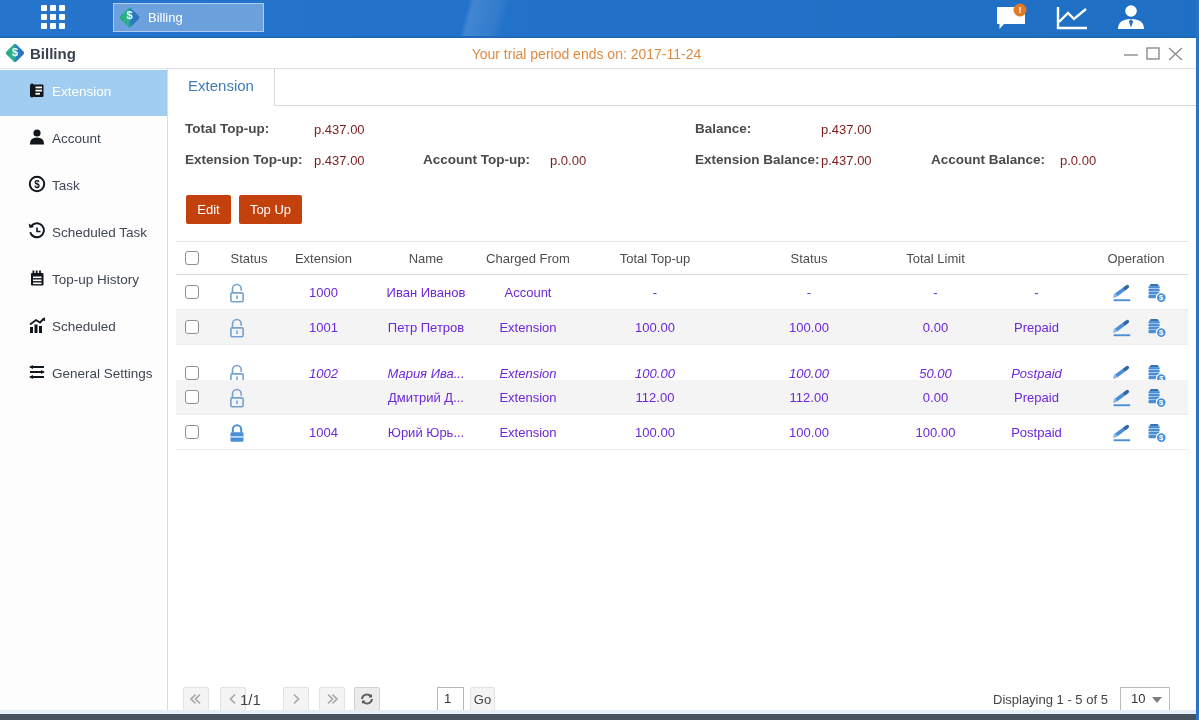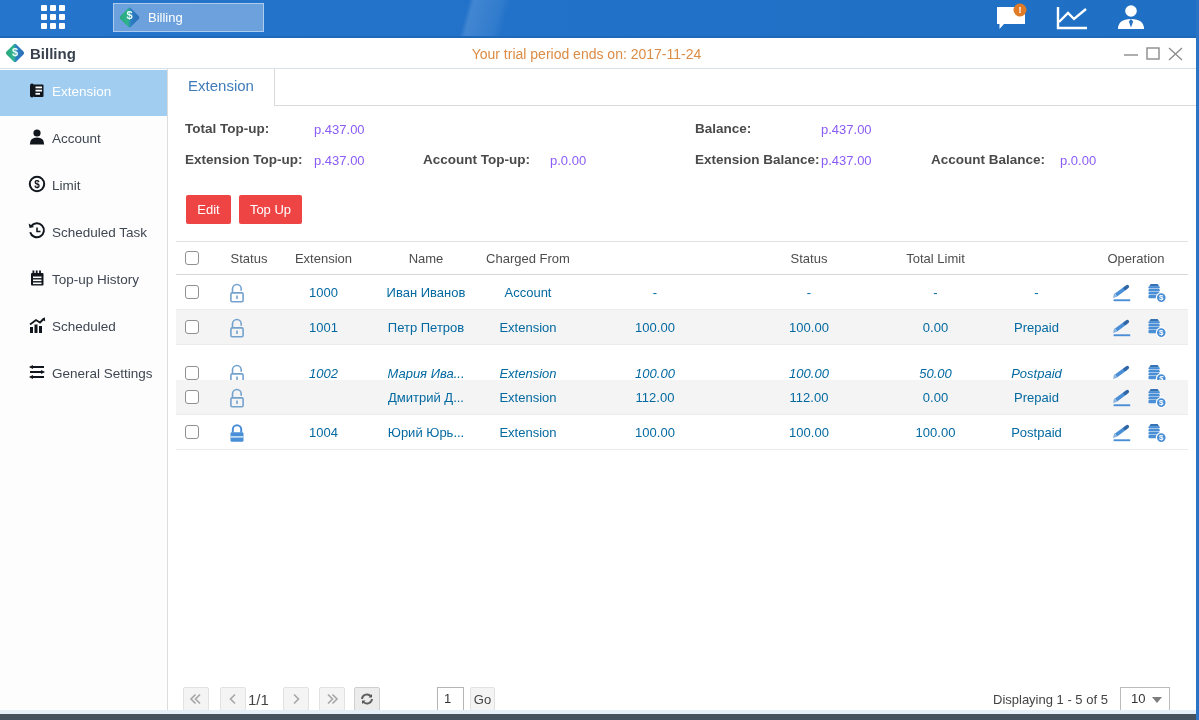--- a/index.html
+++ b/index.html
@@ -33,30 +33,30 @@
 .mitem .lbl { position:absolute; left:52px; top:14px; font-size:13.5px; color:#3f4752; }
 .mitem.sel .lbl { color:#fff; }
 .micon { position:absolute; left:28px; top:11px; width:18px; height:18px; }
 
 
 #tabstrip-line { top:105px; left:275px; width:921px; height:1px; background:#d9d9d9; }
 #tab-right { top:69px; left:274px; width:1px; height:37px; background:#d9d9d9; }
 #tab-label { top:77px; left:168px; width:106px; text-align:center; font-size:15px; color:#3f7cba; }
 
 .slabel { font-size:13.5px; font-weight:bold; color:#4a4a4a; }
-.sval { font-size:13px; color:#8b5cf6; }
-
-.btn { position:absolute; background:#ef4444; color:#fff; font-size:13px; text-align:center; line-height:29px; height:29px; border-radius:2px; }
+.sval { font-size:13px; color:#7f1d1d; }
+
+.btn { position:absolute; background:#c2410c; color:#fff; font-size:13px; text-align:center; line-height:29px; height:29px; border-radius:2px; }
 
 
 #tbl { top:241px; left:176px; width:1012px; }
 #tbl .hrow { position:absolute; top:0; left:0; width:1012px; height:34px; border-top:1px solid #e2e2e2; border-bottom:1px solid #d8d8d8; }
 #tbl .row { position:absolute; left:0; width:1012px; height:35px; border-bottom:1px solid #ececec; }
 #tbl .row.alt { background:#f4f4f4; }
-.cell { position:absolute; top:0; height:100%; display:flex; align-items:center; justify-content:center; font-size:13px; color:#0369a1; }
+.cell { position:absolute; top:0; height:100%; display:flex; align-items:center; justify-content:center; font-size:13px; color:#6d28d9; }
 .hcell { color:#4d4d4d; }
 .cb { width:14px; height:14px; border:1px solid #909090; border-radius:3px; background:#fff; }
 
 
 .pbtn { position:absolute; top:687px; width:26px; height:24px; background:#f4f4f4; border:1px solid #e2e2e2; color:#a5a5a5; text-align:center; font-size:16px; line-height:19px; border-radius:2px; }
 #pager-text { top:692px; font-size:13px; color:#444; }
 
 
 #botline { top:710px; left:0; width:1199px; height:4px; background:#e6eff7; }
 #botbar { top:714px; left:0; width:1199px; height:6px; background:#46535e; }
@@ -132,21 +132,21 @@
     <path d="M1.8 16.5 q0 -7 7.2 -7 q7.2 0 7.2 7 z"></path>
   </g>
     </svg>
   <div class="lbl">Account</div>
 </div>
 <div class="abs mitem" style="top:164px;">
   <svg class="micon" viewBox="0 0 18 18">
     <circle cx="9" cy="9" r="7.2" fill="none" stroke="#10161c" stroke-width="2"></circle>
     <text x="9" y="12.6" font-size="10" font-weight="bold" fill="#10161c" text-anchor="middle">$</text>
   </svg>
-  <div class="lbl">Limit</div>
+  <div class="lbl">Task</div>
 </div>
 <div class="abs mitem" style="top:211px;">
   <svg class="micon" viewBox="0 0 18 18">
     <path d="M3.2 4.2 a7 7 0 1 1 -1 6" fill="none" stroke="#10161c" stroke-width="2"></path>
     <path d="M0.6 1.4 l1 4.6 l4.6 -1 z" fill="#10161c"></path>
     <path d="M9 5.5 v4 h3.5" fill="none" stroke="#10161c" stroke-width="1.6"></path>
   </svg>
   <div class="lbl">Scheduled Task</div>
 </div>
 <div class="abs mitem" style="top:258px;">
@@ -210,20 +210,21 @@
 
 <div class="abs" id="tbl">
     <div class="hrow">
       <div class="cell" style="left:0px;width:32px;">
         <div class="cb"></div>
       </div>
       <div class="cell hcell" style="left:44px;width:58px;">Status</div>
       <div class="cell hcell" style="left:90px;width:115px;">Extension</div>
       <div class="cell hcell" style="left:205px;width:90px;">Name</div>
       <div class="cell hcell" style="left:295px;width:114px;">Charged From</div>
+      <div class="cell hcell" style="left:409px;width:140px;">Total Top-up</div>
       <div class="cell hcell" style="left:549px;width:168px;">Status</div>
       <div class="cell hcell" style="left:717px;width:85px;">Total Limit</div>
       <div class="cell hcell" style="left:919px;width:93px;padding-right:11px;">Operation</div>
     </div>
     <div class="row " style="top:34px;">
       <div class="cell" style="left:0px;width:32px;">
         <div class="cb"></div>
       </div>
       <div class="cell" style="left:32px;width:58px;">
         <svg width="20" height="22" viewBox="0 0 20 22">
@@ -411,21 +412,21 @@
       </div>
     </div>
   </div>
 
 <div class="pbtn" style="left:183px;"><svg width="24" height="22" viewBox="0 0 24 22">
       <path d="M11.5 6.5 L7 11 l4.5 4.5 M16 6.5 L11.5 11 l4.5 4.5" fill="none" stroke="#a8a8a8" stroke-width="1.7"></path>
     </svg></div>
 <div class="pbtn" style="left:220px;"><svg width="24" height="22" viewBox="0 0 24 22">
       <path d="M14 6.5 L9.5 11 l4.5 4.5" fill="none" stroke="#a8a8a8" stroke-width="1.7"></path>
     </svg></div>
-<div class="abs" id="pager-text" style="left:248px;font-size:15px;top:691px;">1/1</div>
+<div class="abs" id="pager-text" style="left:240px;font-size:15px;top:691px;">1/1</div>
 <div class="pbtn" style="left:283px;"><svg width="24" height="22" viewBox="0 0 24 22">
       <path d="M10 6.5 L14.5 11 l-4.5 4.5" fill="none" stroke="#a8a8a8" stroke-width="1.7"></path>
     </svg></div>
 <div class="pbtn" style="left:319px;"><svg width="24" height="22" viewBox="0 0 24 22">
       <path d="M8 6.5 L12.5 11 l-4.5 4.5 M12.5 6.5 L17 11 l-4.5 4.5" fill="none" stroke="#a8a8a8" stroke-width="1.7"></path>
     </svg></div>
 <div class="pbtn" style="left:354px;background:#ececec;border-color:#cfcfcf;">
   <svg width="14" height="14" viewBox="0 0 14 14" style="margin-top:4px">
     <path d="M2 7 a5 5 0 0 1 9 -2.5" fill="none" stroke="#5f5f5f" stroke-width="2"></path>
     <path d="M12 2 v3.5 h-3.5 z" fill="#555"></path>

